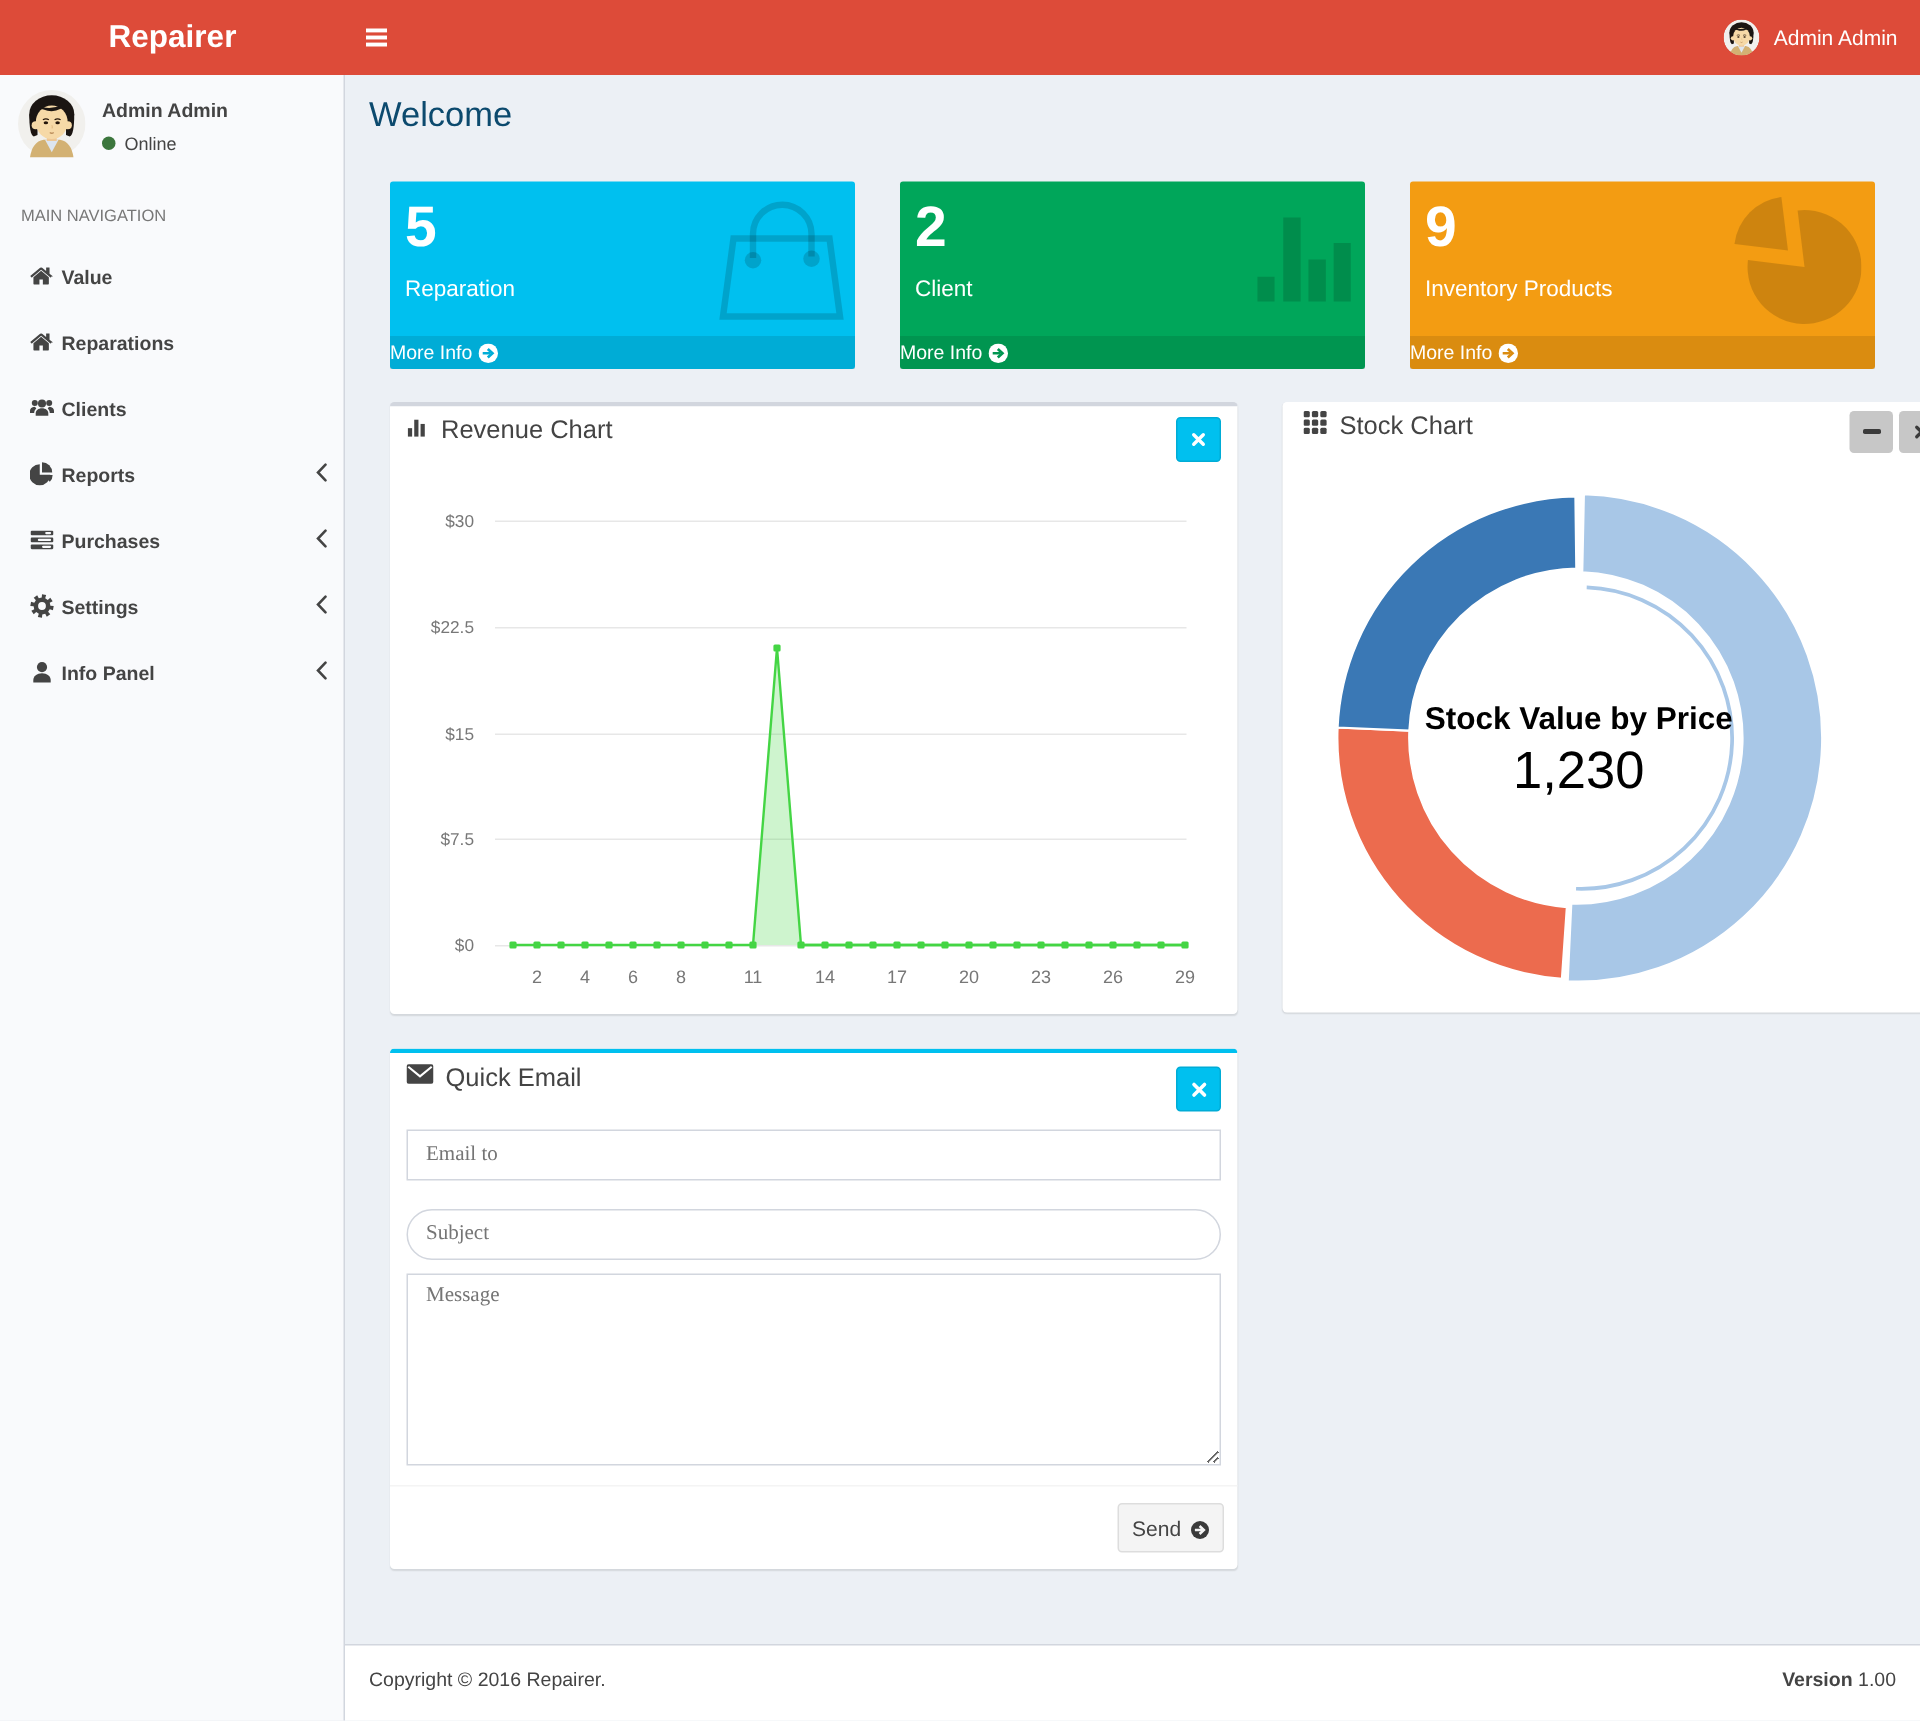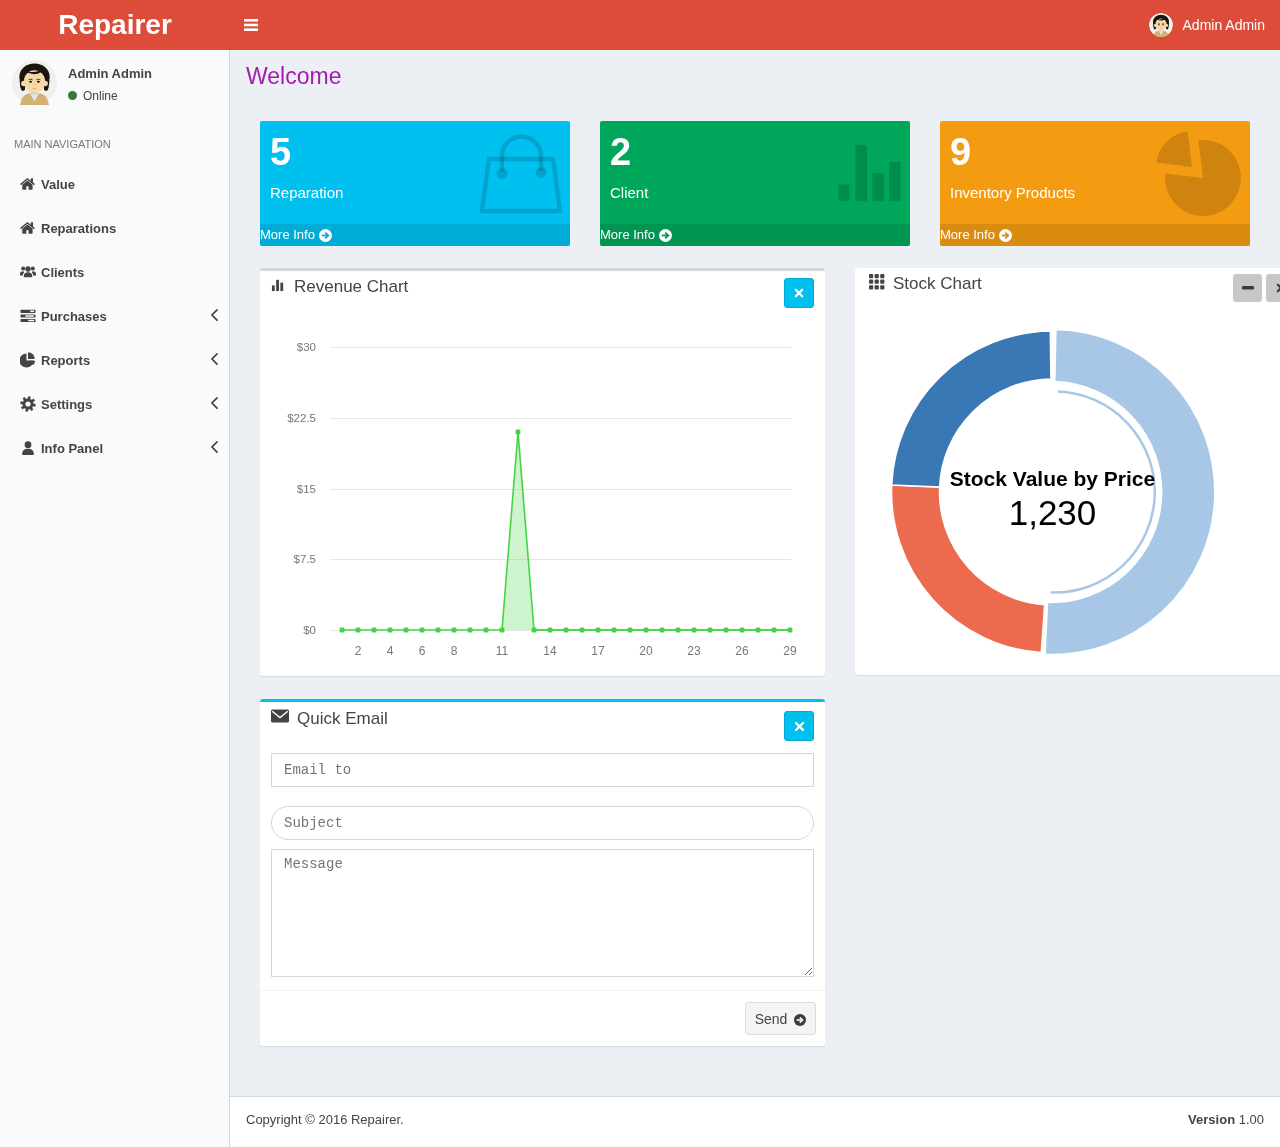--- a/index.html
+++ b/index.html
@@ -1,44 +1,44 @@
 <!DOCTYPE html>
 <html><head><meta charset="utf-8">
 <style>
 *{margin:0;padding:0;box-sizing:border-box}
 html,body{width:1280px;height:1147px;font-family:"Liberation Sans",sans-serif;background:#ecf0f5;overflow:hidden}
 .abs{position:absolute}
 .navbar{position:absolute;left:0;top:0;width:1280px;height:50px;background:#dd4b39}
-.logo{position:absolute;left:0;top:0;width:230px;height:50px;line-height:50px;text-align:center;color:#fff;font-weight:bold;font-size:28px}
+.logo{position:absolute;left:0;top:0;width:230px;height:50px;line-height:50px;text-align:center;color:#fff;font-weight:bold;font-size:21px}
 .nav-user{position:absolute;right:15px;top:0;height:50px;display:flex;align-items:center;color:#fff;font-size:14px}
 .nav-user .av{width:24px;height:24px;border-radius:50%;overflow:hidden;margin-right:10px}
 .sidebar{position:absolute;left:0;top:50px;width:230px;height:1097px;background:#f9fafc;border-right:1px solid #d2d6de}
 .upanel{position:absolute;left:12px;top:10px}
 .upanel .av{width:45px;height:45px;border-radius:50%;overflow:hidden}
 .uname{position:absolute;left:68px;top:16px;font-weight:bold;color:#444;font-size:13px;white-space:nowrap}
 .ustat{position:absolute;left:68px;top:39px;font-size:12px;color:#444;white-space:nowrap}
 .dot{display:inline-block;width:9px;height:9px;border-radius:50%;background:#3c763d;margin-right:6px}
 .nhead{position:absolute;left:14px;top:88px;font-size:11px;color:#777}
 .menu{position:absolute;left:0;top:112px;width:229px;list-style:none}
 .menu li{height:44px;position:relative;color:#444}
 .menu li .mi{position:absolute;left:20px;top:14px;width:16px;height:16px}
 .menu li .ml{position:absolute;left:41px;top:15px;font-size:13px;font-weight:bold;white-space:nowrap}
 .menu li .chev{position:absolute;right:11px;top:13px;width:8px;height:16px}
 .content{position:absolute;left:231px;top:50px;width:1049px;height:1046px;background:#ecf0f5}
-.h1{position:absolute;left:246px;top:63px;font-size:23px;font-weight:normal;color:#a21caf}
+.h1{position:absolute;left:246px;top:63px;font-size:23px;font-weight:normal;color:#0c4a6e}
 .sbox{position:absolute;width:310px;height:125px;border-radius:2px;color:#fff}
 .sbox .n{position:absolute;left:10px;top:10px;font-size:38px;font-weight:bold}
 .sbox .t{position:absolute;left:10px;top:63px;font-size:15px}
 .sbox .ft{position:absolute;left:0;bottom:0;width:100%;height:22px;background:rgba(0,0,0,0.1);font-size:13px;line-height:21px}
 .box{position:absolute;background:#fff;border-radius:3px;box-shadow:0 1px 1px rgba(0,0,0,0.1)}
 .bhead{position:absolute;left:11px;top:8px;height:30px;display:flex;color:#444;font-size:17px}
 .bhead svg{margin-right:8px}
 .btn-close{position:absolute;width:30px;height:30px;background:#00c0ef;border:1px solid #00acd6;border-radius:3px;color:#fff}
 .gbtn{position:absolute;width:29px;height:28px;background:#c7c7c7;border-radius:3px}
-.inp{position:absolute;left:11px;width:543px;height:34px;border:1px solid #d2d6de;border-radius:0;font-size:14px;color:#a21caf;padding:6px 12px;background:#fff;font-family:Liberation Mono, monospace}
+.inp{position:absolute;left:11px;width:543px;height:34px;border:1px solid #d2d6de;border-radius:0;font-size:14px;color:#a21caf;padding:6px 12px;background:#fff;font-family:Liberation Serif, serif}
 .footer{position:absolute;left:230px;top:1096px;width:1050px;height:51px;background:#fff;border-top:1px solid #d2d6de;font-size:14px;color:#444}
 .f-l{position:absolute;left:16px;top:15px;font-weight:normal;font-size:13px}
 .f-r{position:absolute;right:16px;top:15px;font-size:13px}
 svg{display:block}
 </style></head>
 <body>
 <div class="navbar">
   <div class="logo">Repairer</div>
   <svg class="abs" style="left:244px;top:18px" width="14" height="14" viewBox="0 0 14 14">
       <g fill="#fff">
@@ -117,44 +117,44 @@
             <path d="M8 8.2 c-2.5 0 -4.2 1.5 -4.2 3.4 V13.2 H12.2 V11.6 C12.2 9.7 10.5 8.2 8 8.2 Z"></path>
             <path d="M2.9 7.2 C1.2 7.3 0 8.4 0 9.8 V11.4 H2.8 V11.4 C2.8 10.2 3.3 9.2 4.2 8.4 C3.8 7.7 3.4 7.3 2.9 7.2 Z"></path>
             <path d="M13.1 7.2 C14.8 7.3 16 8.4 16 9.8 V11.4 H13.2 V11.4 C13.2 10.2 12.7 9.2 11.8 8.4 C12.2 7.7 12.6 7.3 13.1 7.2 Z"></path>
           </g>
         </svg>
         <span class="ml">Clients</span>
       </li>
     <li>
         <svg class="mi" viewBox="0 0 16 16">
           <g fill="#444">
+            <path d="M6.5 8.5 L6.5 1.5 A7 7 0 1 0 13.5 8.5 Z"></path>
+            <path d="M8 7 L8 0.2 A6.8 6.8 0 0 1 14.8 7 Z"></path>
+            <path d="M8.8 8.7 H15.1 A6.4 6.4 0 0 1 13.2 13.2 Z"></path>
+          </g>
+        </svg>
+        <span class="ml">Reports</span>
+        <svg class="chev" viewBox="0 0 8 16">
+          <path d="M7 2.8 L2 8 L7 13.2" stroke="#444" stroke-width="1.7" fill="none" stroke-linecap="round"></path>
+        </svg>
+      </li>
+    <li>
+        <svg class="mi" viewBox="0 0 16 16">
+          <g fill="#444">
             <rect x="0.5" y="1.8" width="15" height="3.1" rx="0.7"></rect>
             <rect x="0.5" y="6.4" width="15" height="3.1" rx="0.7"></rect>
             <rect x="0.5" y="11" width="15" height="3.1" rx="0.7"></rect>
           </g>
           <g fill="#f9fafc">
             <rect x="10.1" y="2.6" width="4" height="1.5" rx="0.75"></rect>
             <rect x="5.2" y="7.2" width="8.9" height="1.5" rx="0.75"></rect>
             <rect x="8" y="11.8" width="6.1" height="1.5" rx="0.75"></rect>
           </g>
         </svg>
         <span class="ml">Purchases</span>
-        <svg class="chev" viewBox="0 0 8 16">
-          <path d="M7 2.8 L2 8 L7 13.2" stroke="#444" stroke-width="1.7" fill="none" stroke-linecap="round"></path>
-        </svg>
-      </li>
-    <li>
-        <svg class="mi" viewBox="0 0 16 16">
-          <g fill="#444">
-            <path d="M6.5 8.5 L6.5 1.5 A7 7 0 1 0 13.5 8.5 Z"></path>
-            <path d="M8 7 L8 0.2 A6.8 6.8 0 0 1 14.8 7 Z"></path>
-            <path d="M8.8 8.7 H15.1 A6.4 6.4 0 0 1 13.2 13.2 Z"></path>
-          </g>
-        </svg>
-        <span class="ml">Reports</span>
         <svg class="chev" viewBox="0 0 8 16">
           <path d="M7 2.8 L2 8 L7 13.2" stroke="#444" stroke-width="1.7" fill="none" stroke-linecap="round"></path>
         </svg>
       </li>
     <li>
         <svg class="mi" viewBox="0 0 16 16">
           <path fill="#444" fill-rule="evenodd" d="M15.80 8.00 L15.30 10.76 L13.17 10.14 L12.08 11.83 L13.52 13.52 L11.21 15.11 L10.14 13.17 L8.18 13.60 L8.00 15.80 L5.24 15.30 L5.86 13.17 L4.17 12.08 L2.48 13.52 L0.89 11.21 L2.83 10.14 L2.40 8.18 L0.20 8.00 L0.70 5.24 L2.83 5.86 L3.92 4.17 L2.48 2.48 L4.79 0.89 L5.86 2.83 L7.82 2.40 L8.00 0.20 L10.76 0.70 L10.14 2.83 L11.83 3.92 L13.52 2.48 L15.11 4.79 L13.17 5.86 L13.60 7.82 Z M10.6 8 A2.6 2.6 0 1 0 5.4 8 A2.6 2.6 0 1 0 10.6 8 Z"></path>
         </svg>
         <span class="ml">Settings</span>
         <svg class="chev" viewBox="0 0 8 16">

